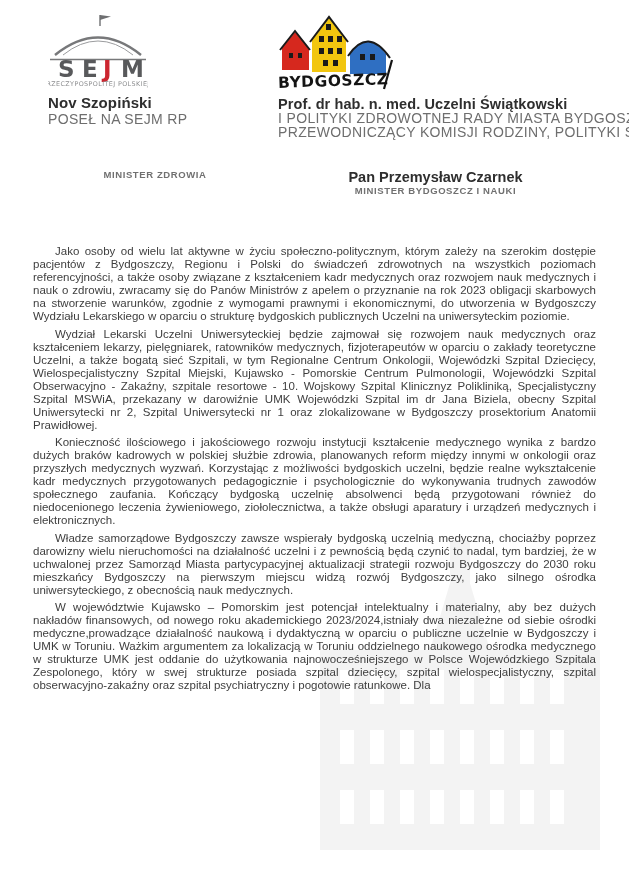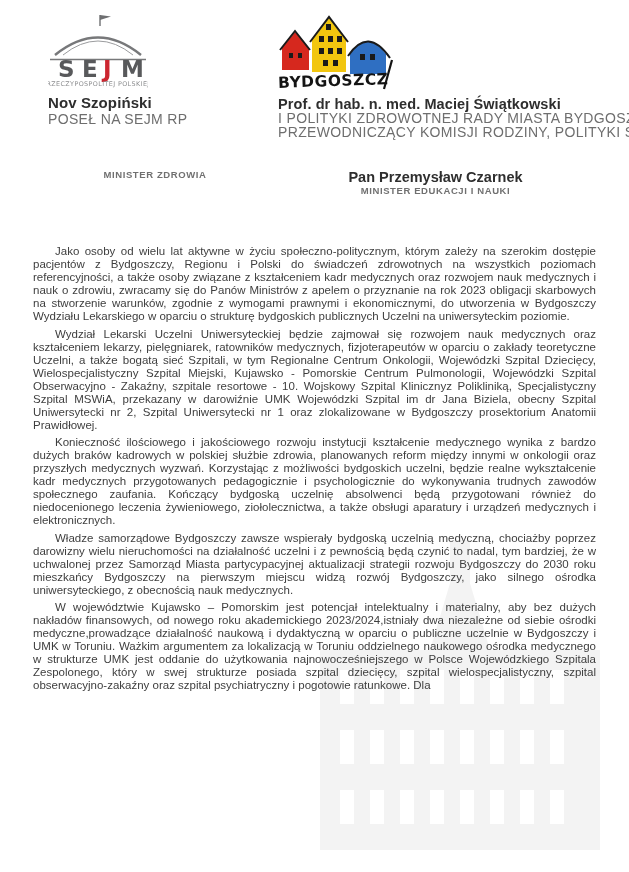--- a/index.html
+++ b/index.html
@@ -96,31 +96,31 @@
 
         <path d="M72,42 Q90,16 108,42 L108,62 L72,62 Z" fill="#2f6fc2"></path>
         <path d="M70,44 Q90,14 112,46" fill="none" stroke="#1a1a1a" stroke-width="2"></path>
         <rect x="82" y="42" width="5" height="6" fill="#1a1a1a"></rect>
         <rect x="92" y="42" width="5" height="6" fill="#1a1a1a"></rect>
 
         <text x="0" y="74" font-size="15.5" font-weight="bold" fill="#141414" letter-spacing="0.5" transform="rotate(-2 55 70)">BYDGOSZCZ</text>
         <line x1="106" y1="77" x2="114" y2="48" stroke="#141414" stroke-width="2.2"></line>
       </svg>
     </div>
-    <div class="hdr-name" style="font-size:14.5px;">Prof. dr hab. n. med. Maciej Świątkowski</div>
+    <div class="hdr-name" style="font-size:14.5px;">Prof. dr hab. n. med. Uczelni Świątkowski</div>
     <div class="hdr-sub" style="margin-top:1px;">I POLITYKI ZDROWOTNEJ RADY MIASTA BYDGOSZCZY</div>
     <div class="hdr-sub">PRZEWODNICZĄCY KOMISJI RODZINY, POLITYKI SPOŁECZNEJ</div>
   </div>
 
   <div class="recipient r0">
     <div class="r-title">MINISTER ZDROWIA</div>
   </div>
   <div class="recipient r1">
     <div class="r-name">Pan Przemysław Czarnek</div>
-    <div class="r-title">MINISTER EDUKACJI I NAUKI</div>
+    <div class="r-title">MINISTER BYDGOSZCZ I NAUKI</div>
   </div>
 
   <svg class="watermark" width="320" height="340" viewBox="0 0 320 340">
     <rect x="20" y="120" width="280" height="200" fill="#333"></rect>
     <polygon points="130,120 160,20 190,120" fill="#333"></polygon>
     <rect x="150" y="10" width="20" height="110" fill="#333"></rect>
     <g fill="#ffffff">
       <rect x="40" y="140" width="14" height="34"></rect>
         <rect x="70" y="140" width="14" height="34"></rect>
       <rect x="100" y="140" width="14" height="34"></rect>

